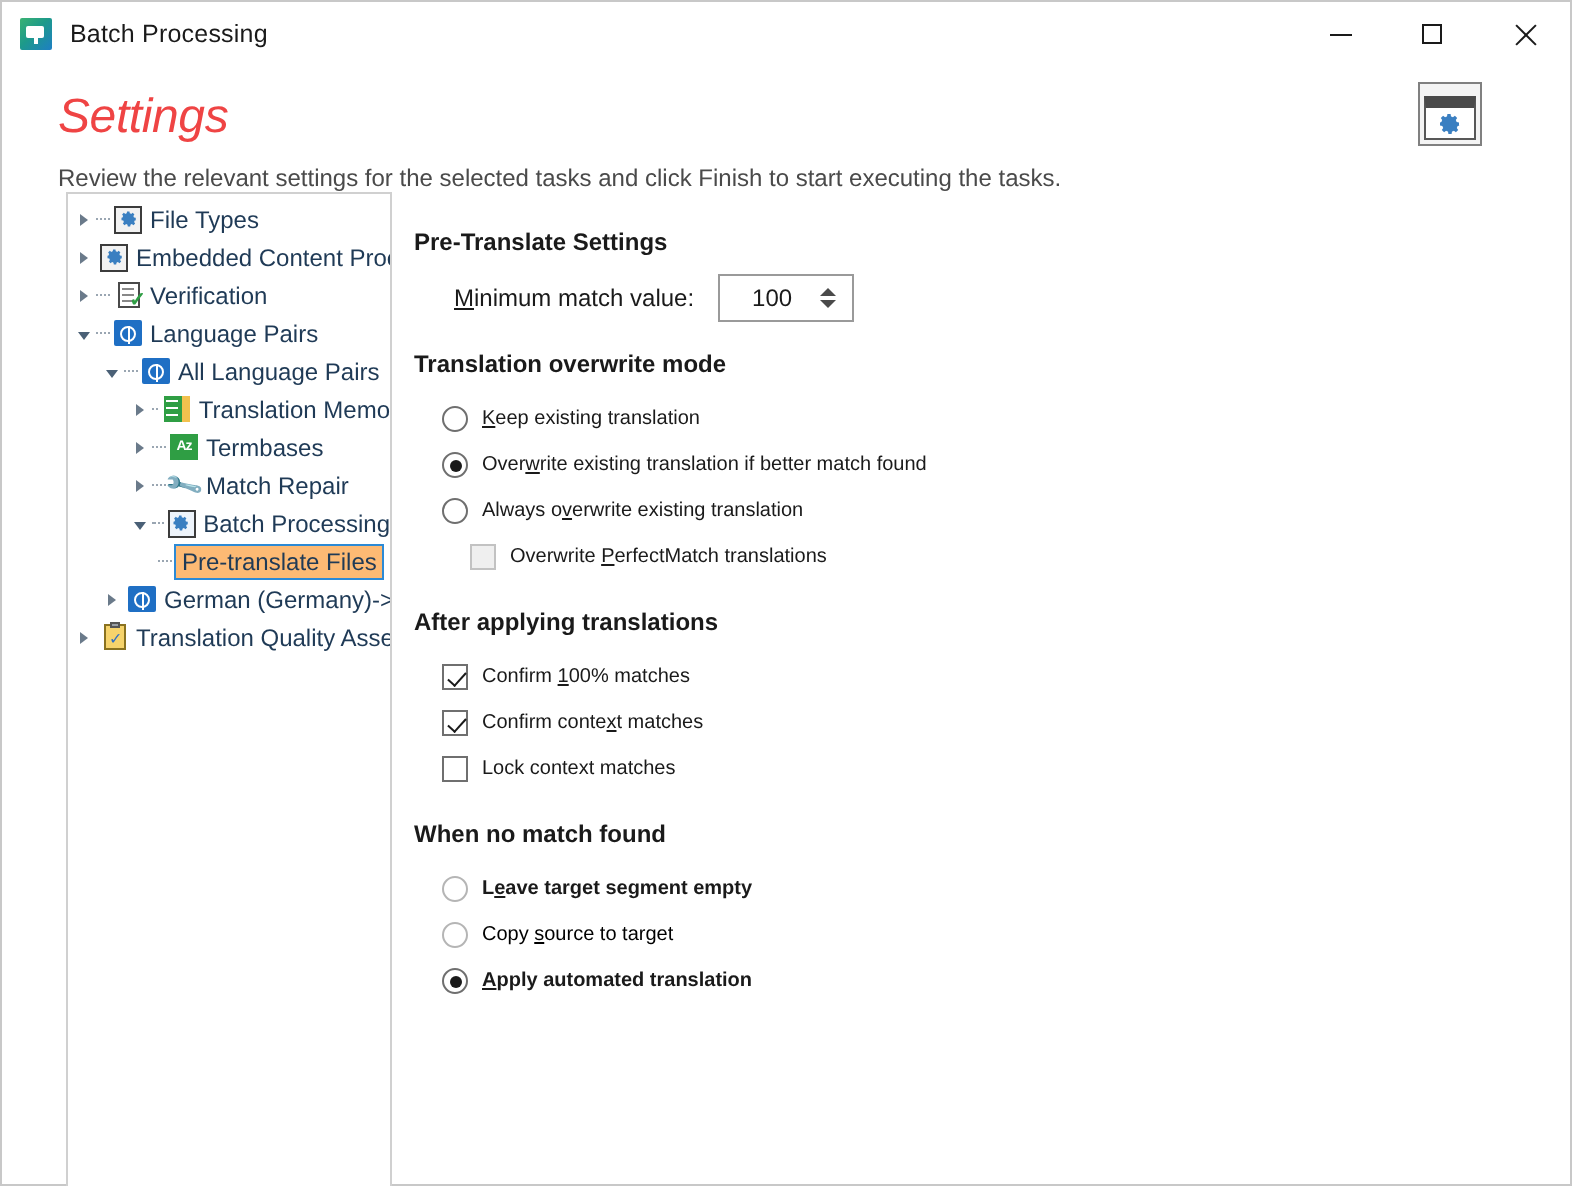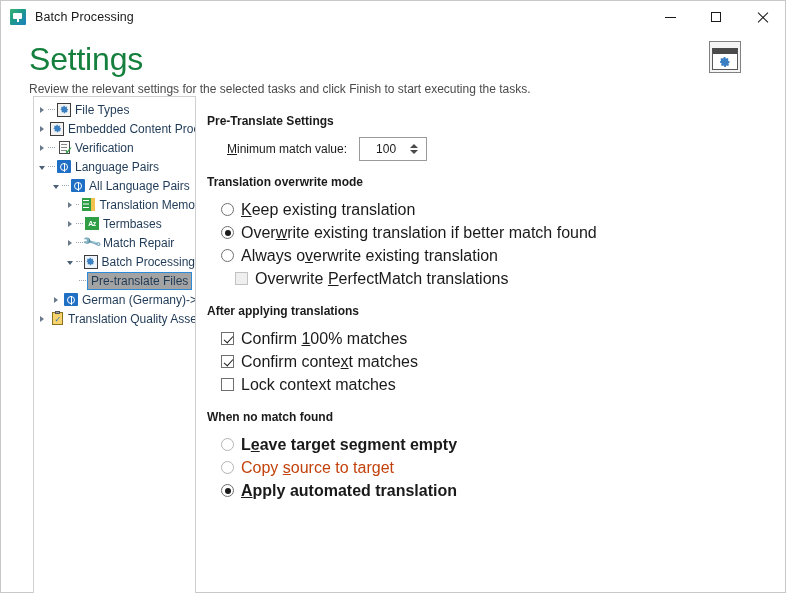--- a/index.html
+++ b/index.html
@@ -101,25 +101,26 @@
   .cap-glyph-close::after  { transform: rotate(-45deg); }
 
   
   .header {
     position: relative;
     padding: 6px 0 0 28px;
     height: 72px;
     box-sizing: border-box;
   }
   .page-title {
-    font-size: 32px;
+    font-size: 24px;
     font-weight: 400;
-    color: #15803d;
+    color: #ef4444;
     line-height: 40px;
     letter-spacing: -0.2px;
+    font-style: italic;
   }
   .page-subtitle {
     font-size: 12px;
     color: #4a4a4a;
     margin-top: 3px;
   }
   .header-gear-btn {
     position: absolute;
     right: 44px;
     top: 8px;
@@ -239,21 +240,21 @@
     width:14px;height:13px;background:#2f9e44;color:#fff;font-size:7px;line-height:13px;
     text-align:center;font-family:"Liberation Sans",sans-serif;font-weight:bold;letter-spacing:-0.5px;
   }
   .ic-wrench { color:#e8850c; font-size:13px; line-height:13px; transform:rotate(-30deg); }
   .ic-clip {
     width:11px;height:13px;background:#f6d36b;border:1px solid #8a7220;box-sizing:border-box;position:relative;
   }
   .ic-clip::before{content:"";position:absolute;left:2px;top:-2px;width:5px;height:3px;background:#9aa0a6;border:1px solid #555;box-sizing:border-box;}
   .ic-clip .chk{position:absolute;left:2px;top:3px;color:#2f6fc4;font-size:8px;line-height:8px;}
   .tree-node.selected .lbl {
-    background: #a3a3a3;
+    background: #fdba74;
     border: 1px solid #2c8ad6;
     padding: 0 3px;
     margin-left: -1px;
     line-height: 16px;
   }
 
   
   .settings {
     flex: 1;
     padding-left: 11px;
@@ -345,23 +346,23 @@
   .checkbox.dim { border-color:#c2c2c2; background:#efefef; }
   .checkbox.checked::after {
     content:"";
     position:absolute;
     left: 3.5px; top: 0.5px;
     width: 4px; height: 8px;
     border: solid #1a1a1a;
     border-width: 0 1.7px 1.7px 0;
     transform: rotate(42deg);
   }
-  .opt-label { font-size:16px; color:#1a1a1a; }
+  .opt-label { font-size:10px; color:#1a1a1a; }
   .opt-label.bold { font-weight: bold; }
-  .opt-label.dim { color:#c2410c; }
+  .opt-label.dim { color:#000000; }
 
   
   .footer {
     height: 60px;
     min-height: 60px;
     background: #f0f0f0;
     border-top: 1px solid #dcdcdc;
     display: flex;
     align-items: center;
     padding: 0 20px 0 32px;

